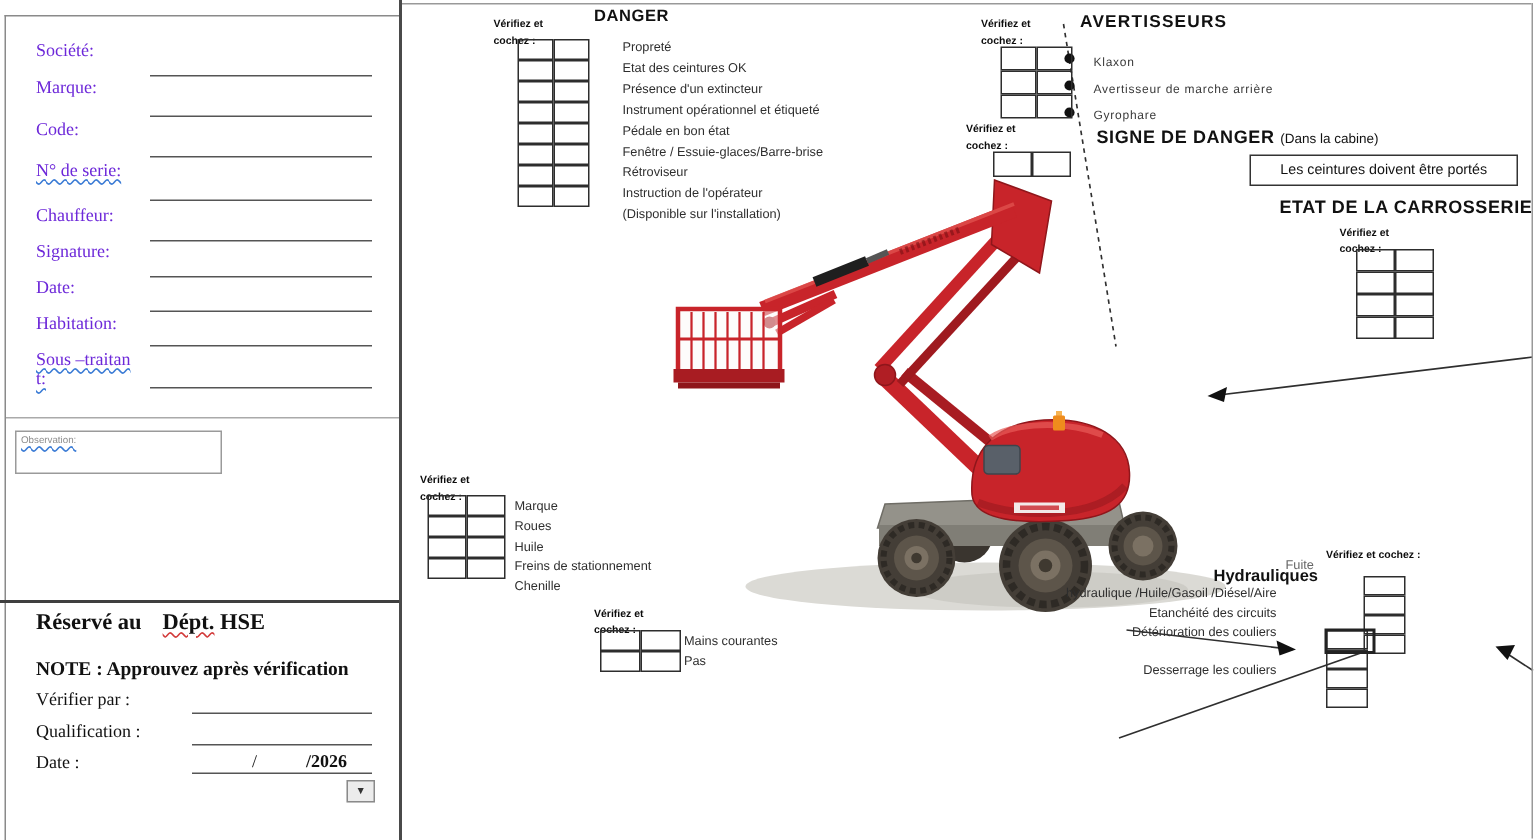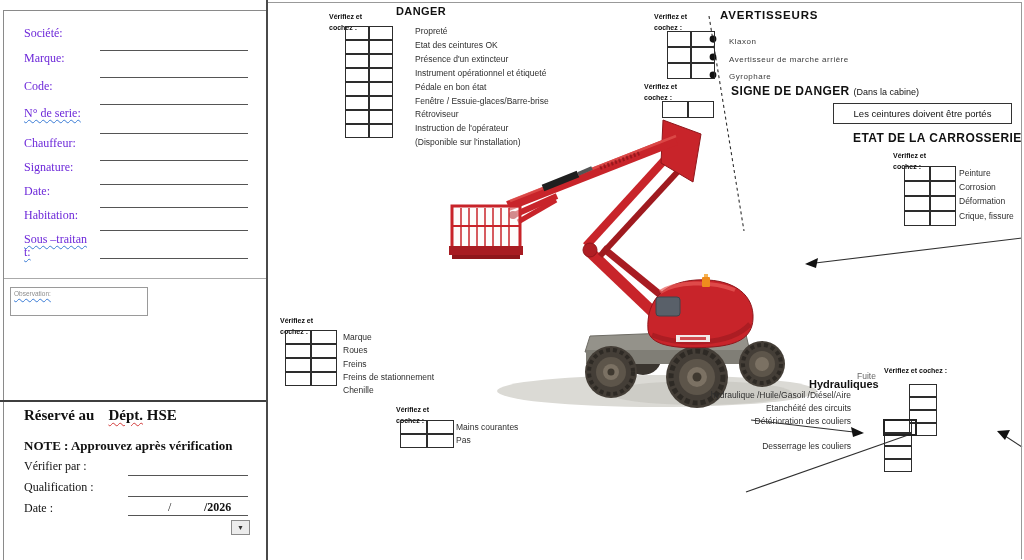--- a/index.html
+++ b/index.html
@@ -256,42 +256,36 @@
   <div class="abs cbgrid g-car" style="left: 904px; top: 166px; display: grid; grid-template-columns: repeat(2, max-content);">
       <span class="cb"></span>
       <span class="cb"></span>
       <span class="cb"></span>
       <span class="cb"></span>
       <span class="cb"></span>
       <span class="cb"></span>
       <span class="cb"></span>
       <span class="cb"></span>
     </div>
-  <div class="abs list li-car" style="left:959px;top:166px;">
-      <div>Peinture</div>
-      <div>Corrosion</div>
-      <div>Déformation</div>
-      <div>Crique, fissure</div>
-    </div>
 
   <div class="abs vlabel" style="left:280px;top:316px;">Vérifiez et cochez :</div>
   <div class="abs cbgrid g-ro" style="left: 285px; top: 330px; display: grid; grid-template-columns: repeat(2, max-content);">
       <span class="cb"></span>
       <span class="cb"></span>
       <span class="cb"></span>
       <span class="cb"></span>
       <span class="cb"></span>
       <span class="cb"></span>
       <span class="cb"></span>
       <span class="cb"></span>
     </div>
   <div class="abs list li-ro" style="left:343px;top:331px;">
       <div>Marque</div>
       <div>Roues</div>
-      <div>Freins</div>
+      <div>Huile</div>
       <div>Freins de stationnement</div>
       <div>Chenille</div>
     </div>
 
   <div class="abs vlabel" style="left:396px;top:405px;">Vérifiez et cochez :</div>
   <div class="abs cbgrid g-mn" style="left: 400px; top: 420px; display: grid; grid-template-columns: repeat(2, max-content);">
       <span class="cb"></span>
       <span class="cb"></span>
       <span class="cb"></span>
       <span class="cb"></span>

